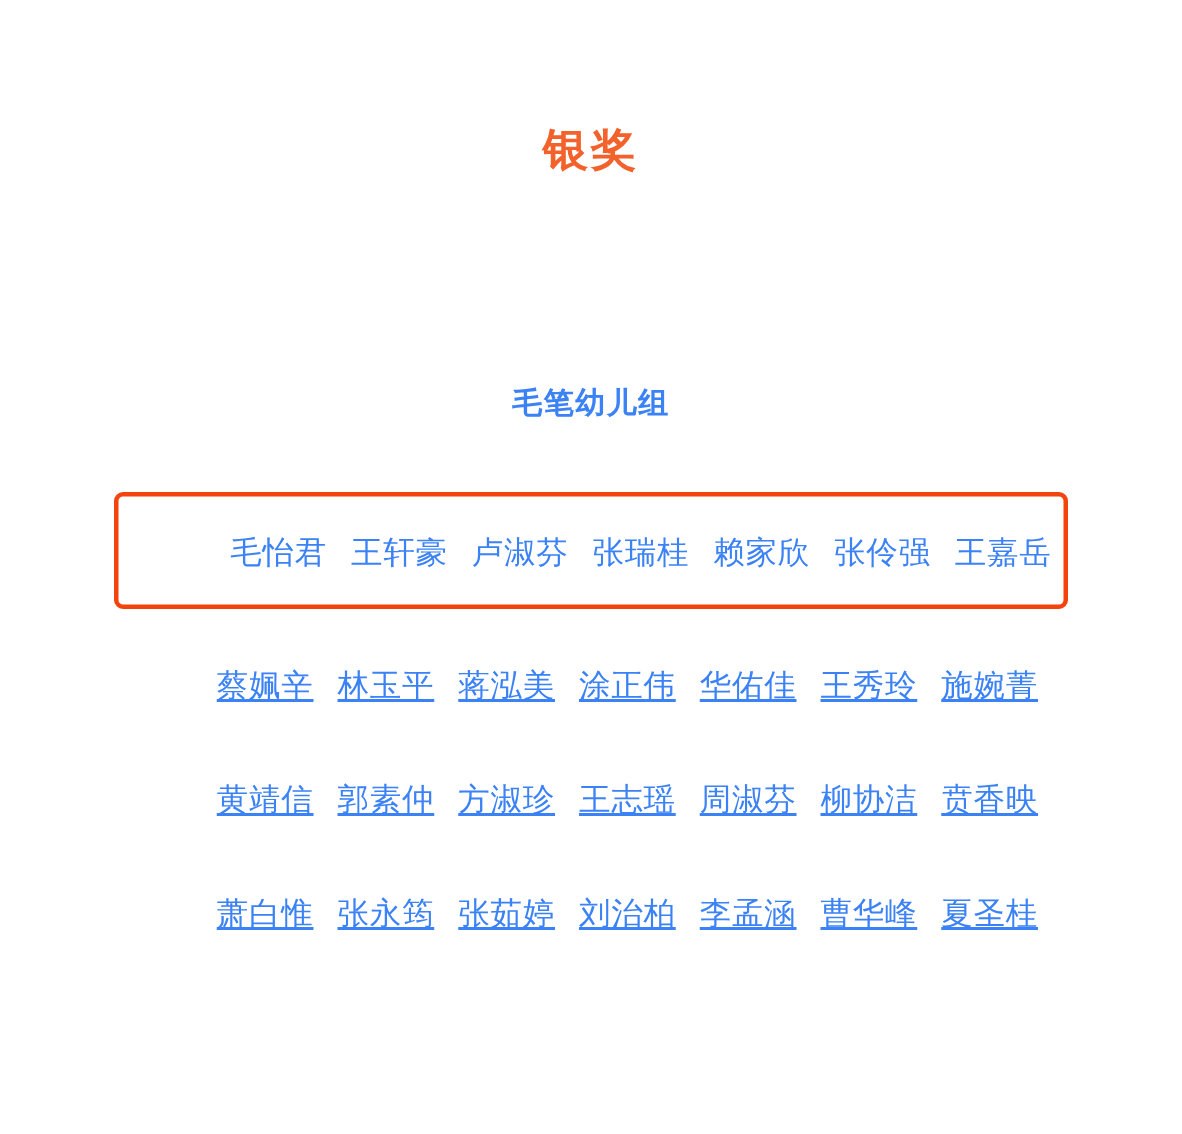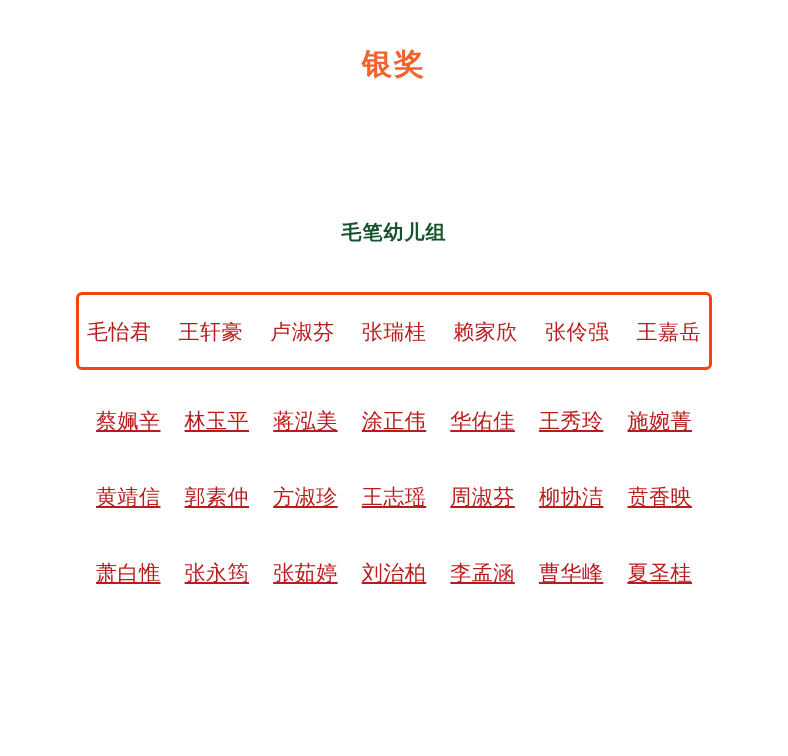--- a/index.html
+++ b/index.html
@@ -13,55 +13,56 @@
     font-family: "Liberation Sans", "DejaVu Sans", sans-serif;
     color: #444444;
     position: relative;
     overflow: hidden;
   }
   .page {
     width: 788px;
     height: 568px;
     position: relative;
     box-sizing: border-box;
+    margin-top: 36px;
   }
   .award-title {
     text-align: center;
     color: #f4622b;
     font-size: 30px;
     font-weight: bold;
     letter-spacing: 2px;
     padding-top: 44px;
   }
   .group-title {
     text-align: center;
-    color: #14532d;
+    color: #3b82f6;
     font-size: 20px;
     font-weight: bold;
     letter-spacing: 1px;
     margin-top: 134px;
   }
   .name-block {
     margin-top: 46px;
     padding: 0 88px;
     box-sizing: border-box;
   }
   .highlight-box {
     border: 3px solid #f4440d;
     border-radius: 6px;
     padding: 18px 0 16px 0;
     box-sizing: border-box;
     margin: 0 -12px;
   }
   .name-row {
     display: flex;
-    justify-content: space-between;
+    justify-content: flex-end;
     align-items: center;
     font-size: 21px;
-    color: #b91c1c;
+    color: #3b82f6;
     letter-spacing: 0.5px;
     height: 38px;
     white-space: nowrap;
   }
   .highlight-box .name-row + .name-row {
     margin-top: 38px;
   }
   .rows-after .name-row {
     margin-top: 38px;
     text-decoration: underline;

